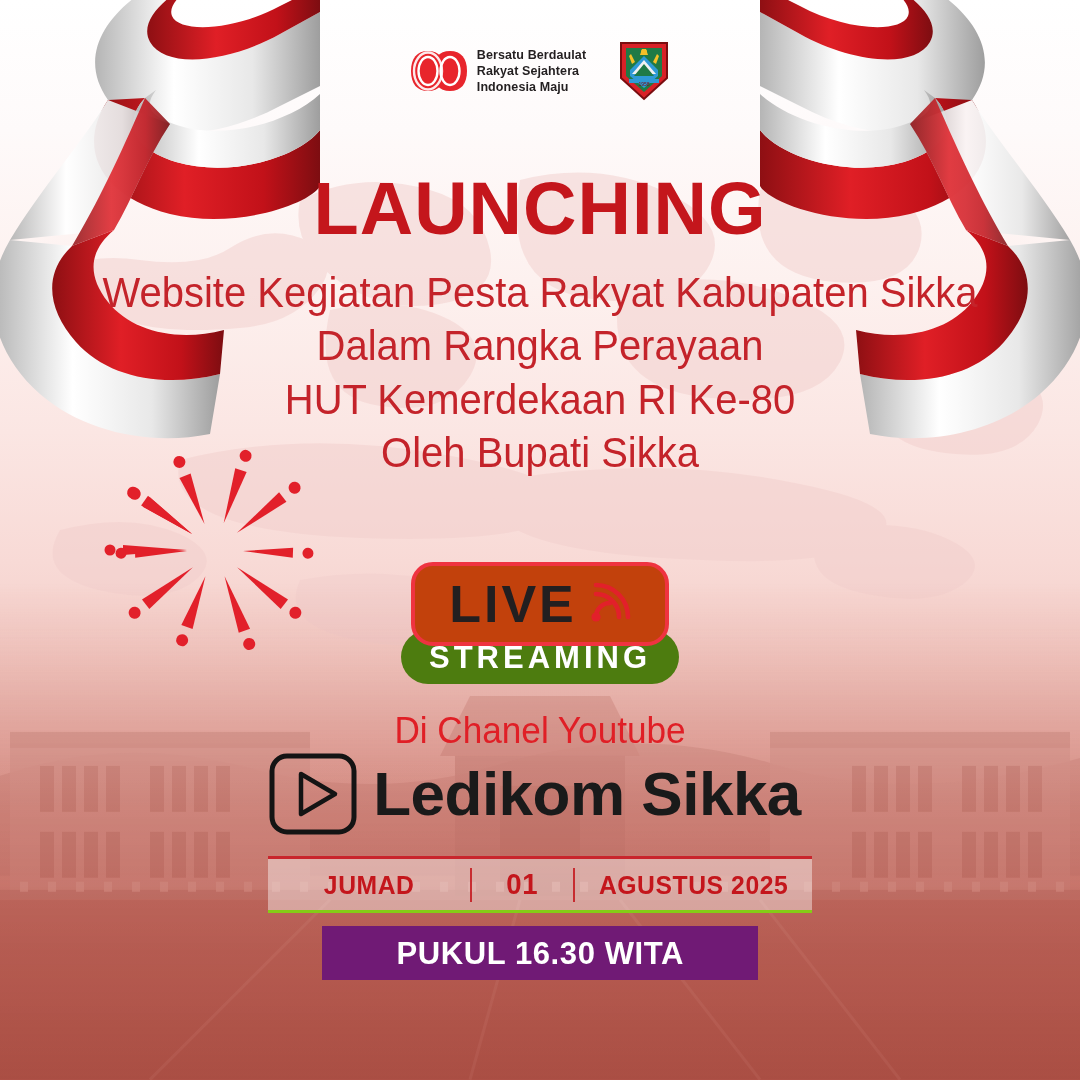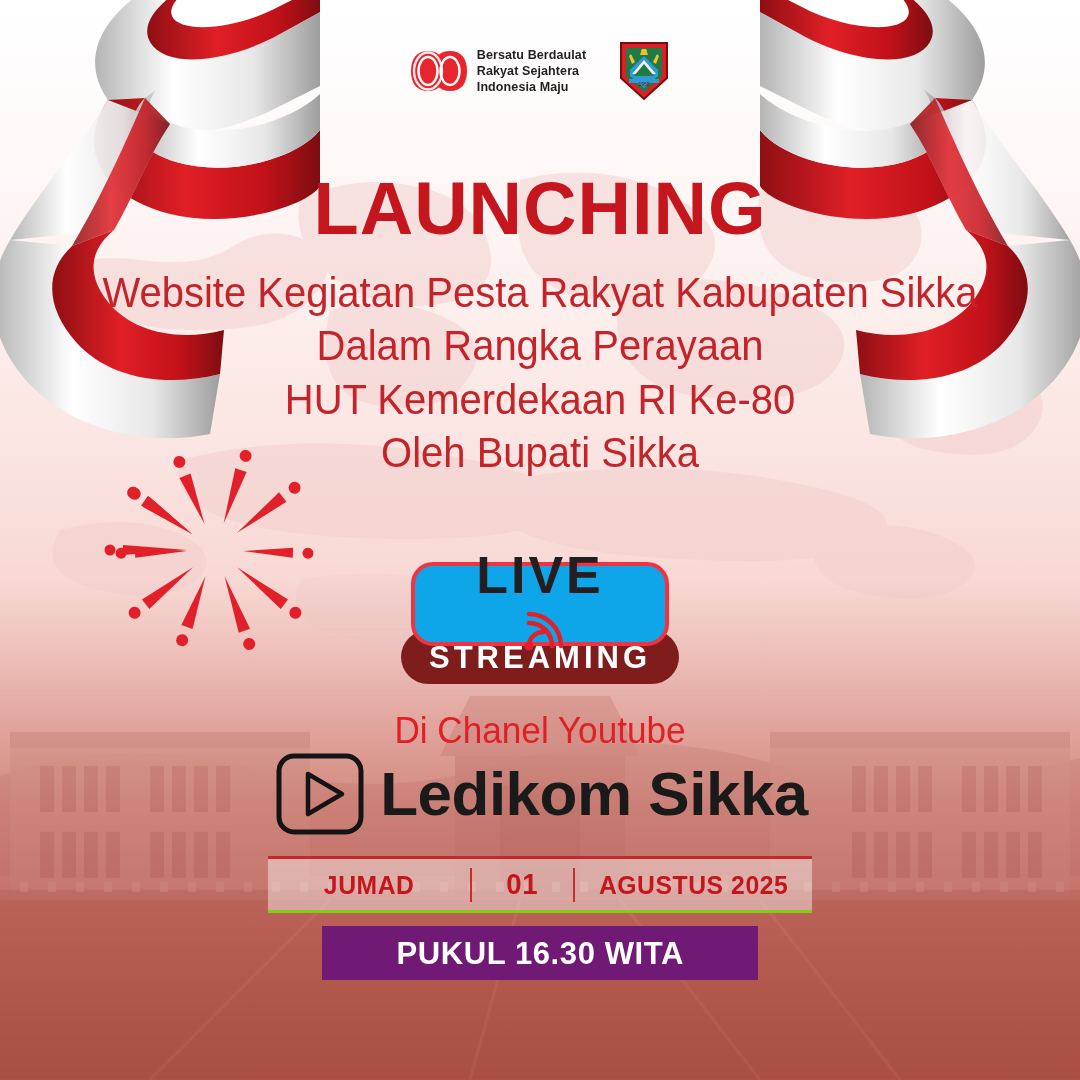--- a/index.html
+++ b/index.html
@@ -92,55 +92,54 @@
   .subtitle div{ white-space:nowrap; }
 
   
   .live-wrap{
     position:absolute; top:562px; left:0; width:1080px;
     display:flex; flex-direction:column; align-items:center; z-index:5;
   }
   .live-box{
     position:relative;
     width:258px; height:84px;
-    background:#0ea5e9;
+    background:#c2410c;
     border:4px solid #ef3340;
     border-radius:22px;
     display:flex; align-items:center; justify-content:center; gap:6px;
     z-index:2;
-    flex-direction:column;
   }
   .live-text{
     font-size:52px; font-weight:bold; letter-spacing:3px;
     color:#231f20; line-height:1;
   }
   .wifi-icon{ width:48px; height:48px; margin-top:4px; }
   .wifi-icon svg{ width:100%; height:100%; display:block; }
   .streaming-pill{
     margin-top:-16px;
     width:278px; height:54px;
-    background:#7f1d1d;
+    background:#4d7c0f;
     border-radius:28px;
     display:flex; align-items:center; justify-content:center;
     z-index:1;
   }
   .streaming-text{
     font-size:31px; font-weight:bold; letter-spacing:4px; color:#fff; line-height:1;
   }
 
   
   .channel-label{
     position:absolute; top:710px; left:0; width:1080px;
     text-align:center; z-index:5;
     font-size:37px; color:#e01f26;
     font-family:"Liberation Sans Narrow","Liberation Sans", sans-serif;
     transform:scaleX(.95); transform-origin:center;
   }
   .channel-row{
-    position:absolute; top:752px; left:11px; width:1060px;
+    position:absolute; top:752px; left:4px; width:1060px;
     display:flex; align-items:center; justify-content:center; gap:14px; z-index:5;
   }
   .play-icon{ width:92px; height:84px; }
   .play-icon svg{ width:100%; height:100%; display:block; }
   .channel-name{
     font-size:62px; font-weight:bold; color:#1a1a1a; letter-spacing:-.5px; line-height:1;
   }
 
   
   .date-bar{

